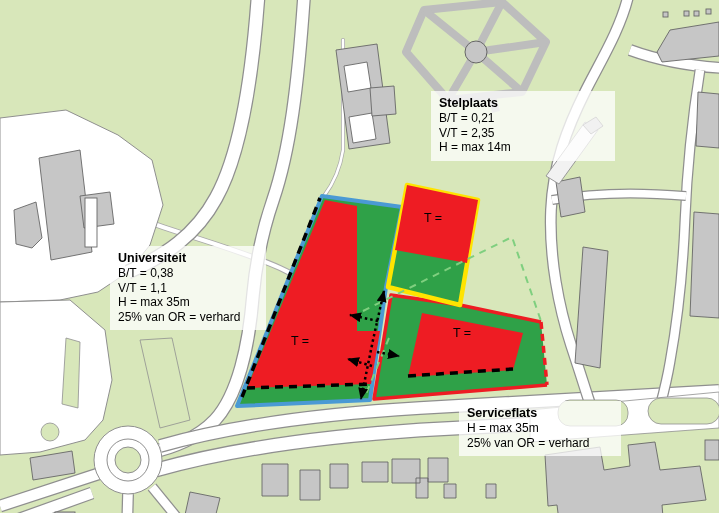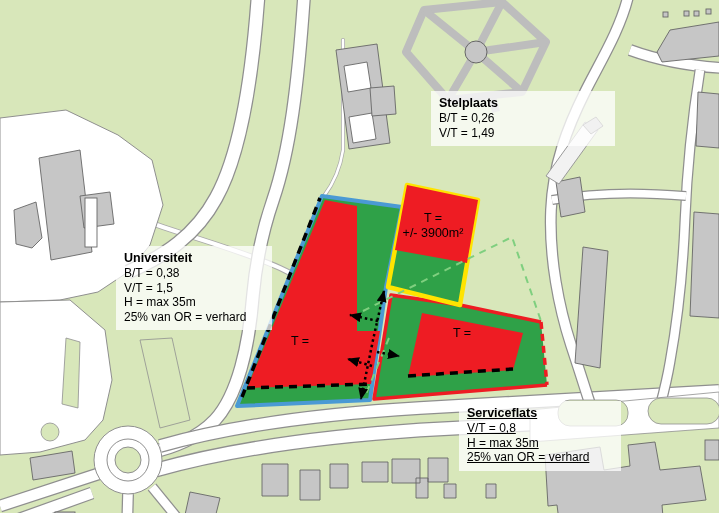--- a/index.html
+++ b/index.html
@@ -168,42 +168,41 @@
   <g fill="none" stroke="#000" stroke-width="2.5" stroke-dasharray="2.5 3">
     <path d="M 384,291 L 373,340 L 361,399" marker-start="url(#arr)" marker-end="url(#arr)"></path>
     <path d="M 378,321 L 350,315" marker-end="url(#arr)"></path>
     <path d="M 372,366 L 348,359" marker-end="url(#arr)"></path>
     <path d="M 377,352 L 399,356" marker-end="url(#arr)"></path>
   </g>
 </svg>
 
   <div class="info-box" style="left:431px;top:91px;width:168px;">
     <div class="title">Stelplaats</div>
-    <div>B/T = 0,26</div>
-    <div>V/T = 1,49</div>
-  </div>
-
-  <div class="info-box" style="left:116px;top:246px;width:140px;">
+    <div>B/T = 0,21</div>
+    <div>V/T = 2,35</div>
+    <div>H = max 14m</div>
+  </div>
+
+  <div class="info-box" style="left:110px;top:246px;width:140px;">
     <div class="title">Universiteit</div>
     <div>B/T = 0,38</div>
-    <div>V/T = 1,5</div>
+    <div>V/T = 1,1</div>
     <div>H = max 35m</div>
     <div>25% van OR = verhard</div>
   </div>
 
-  <div class="info-box" style="left:459px;top:401px;width:146px;text-decoration:underline;">
+  <div class="info-box" style="left:459px;top:401px;width:146px;">
     <div class="title">Serviceflats</div>
-    <div>V/T = 0,8</div>
     <div>H = max 35m</div>
     <div>25% van OR = verhard</div>
   </div>
 
   <div class="zone-label" style="left:240px;top:334px;">
     <div>T =</div>
   </div>
   <div class="zone-label" style="left:373px;top:211px;">
     <div>T =</div>
-    <div>+/- 3900m²</div>
   </div>
   <div class="zone-label" style="left:402px;top:326px;">
     <div>T =</div>
   </div>
 </div>
 
 </body></html>

